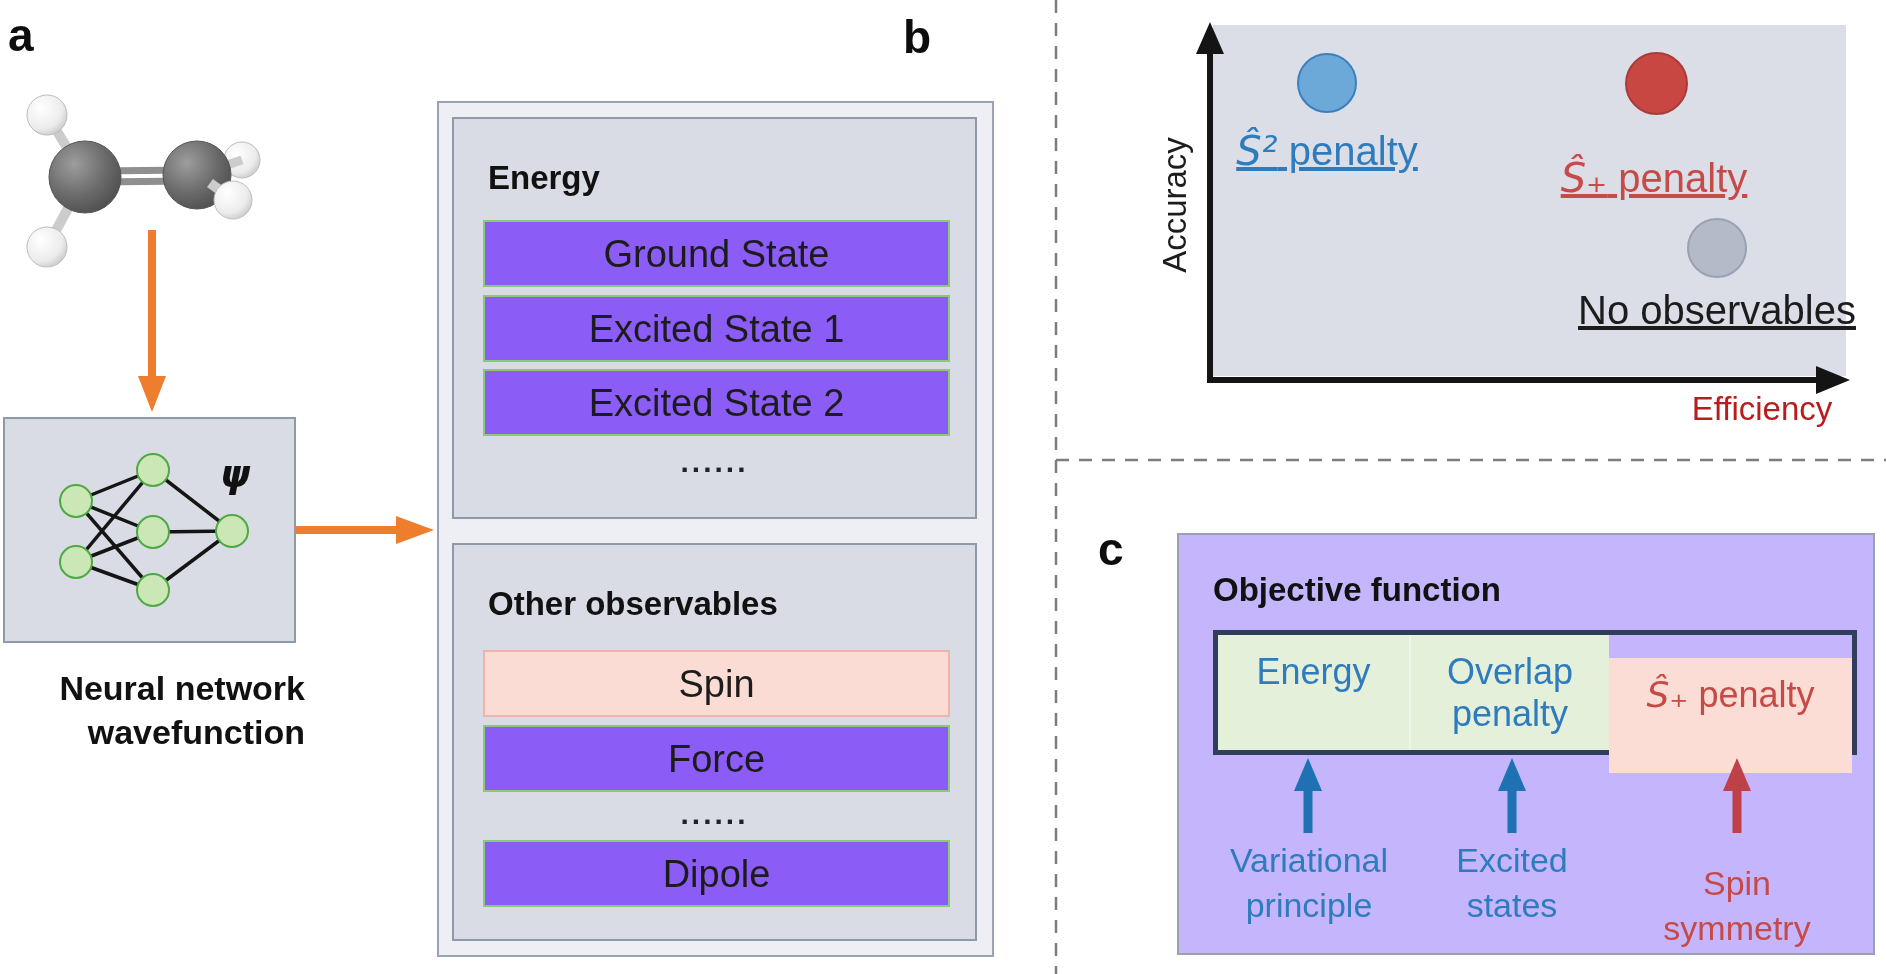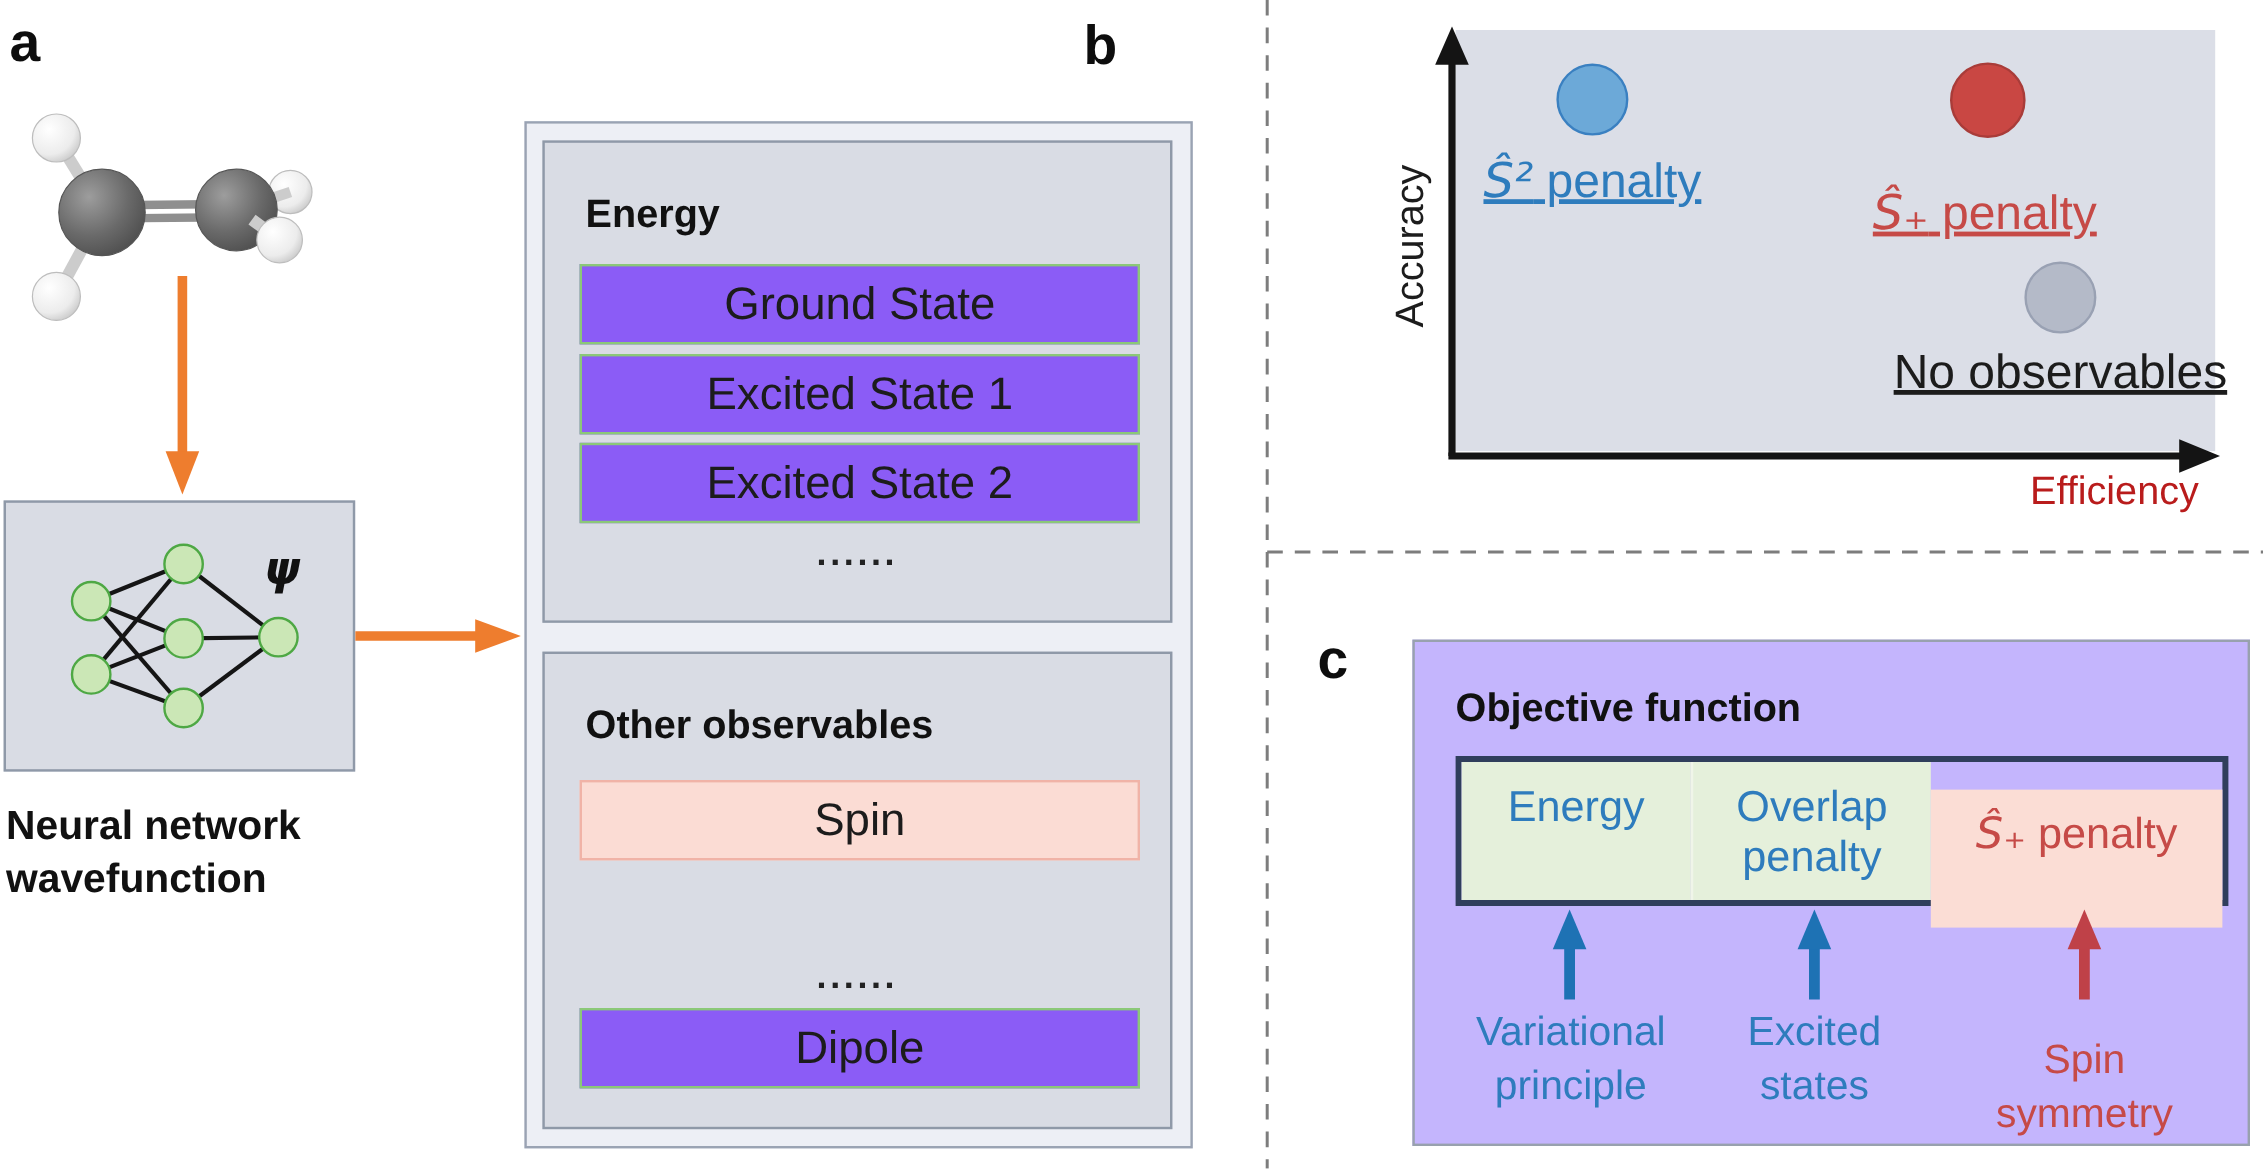--- a/index.html
+++ b/index.html
@@ -6,21 +6,21 @@
   .stage{position:relative;width:1886px;height:974px;background:#ffffff;
          font-family:"Liberation Sans",sans-serif;color:#1c1c1c;overflow:hidden;}
   .abs{position:absolute;}
   .panel-label{position:absolute;font-size:46px;font-weight:800;color:#0d0d0d;}
 
   
   .nn-box{position:absolute;left:3px;top:417px;width:293px;height:226px;
           background:#d9dce4;border:2px solid #8f99a8;box-sizing:border-box;}
   .psi{position:absolute;left:220px;top:452px;font-size:38px;font-weight:700;
        font-style:italic;font-family:"DejaVu Sans",sans-serif;color:#111;}
-  .nn-caption{position:absolute;left:5px;top:666px;width:300px;text-align:left;
+  .nn-caption{position:absolute;left:5px;top:666px;width:300px;text-align:right;
               font-size:34px;font-weight:700;line-height:44px;color:#111;}
   .outer-box{position:absolute;left:437px;top:101px;width:557px;height:856px;
              background:#edeff5;border:2px solid #9aa3b3;box-sizing:border-box;}
   .inner-box{position:absolute;left:13px;width:525px;background:#d9dce4;
              border:2px solid #8f99a8;box-sizing:border-box;}
   .inner-energy{top:14px;height:402px;}
   .inner-obs{top:440px;height:398px;}
   .boxtitle{position:absolute;left:34px;top:40px;font-size:33px;font-weight:700;color:#111;}
   .row{position:absolute;left:29px;width:467px;height:67px;line-height:64px;
        text-align:center;font-size:38px;color:#1c1c1c;box-sizing:border-box;}
@@ -144,20 +144,21 @@
       <div class="boxtitle">Energy</div>
       <div class="row green" style="top:101px;">Ground State</div>
       <div class="row green" style="top:176px;">Excited State 1</div>
       <div class="row green" style="top:250px;">Excited State 2</div>
       <div class="dots" style="top:326px;">......</div>
     </div>
 
     <div class="inner-box inner-obs">
       <div class="boxtitle">Other observables</div>
       <div class="row pink" style="top:105px;">Spin</div>
+      <div class="row green" style="top:180px;">Force</div>
       <div class="dots" style="top:252px;">......</div>
       <div class="row green" style="top:295px;">Dipole</div>
     </div>
   </div>
 
   <div class="panel-label" style="left:903px;top:10px;">b</div>
 
   <div class="plot-area"></div>
 
   <svg class="abs" style="left:1150px;top:0;" width="736" height="432" viewBox="0 0 736 432">

